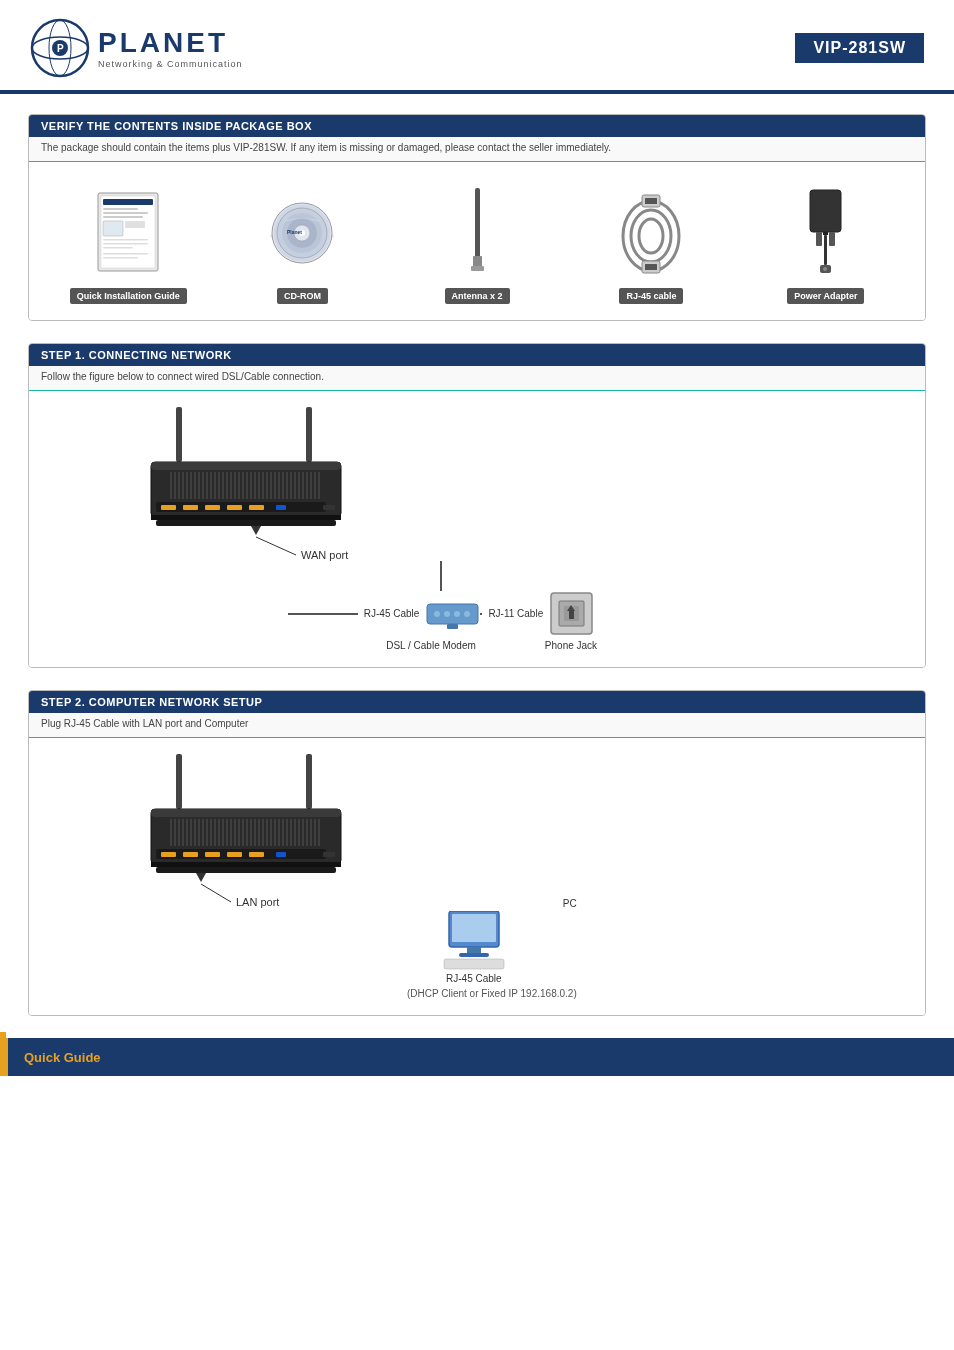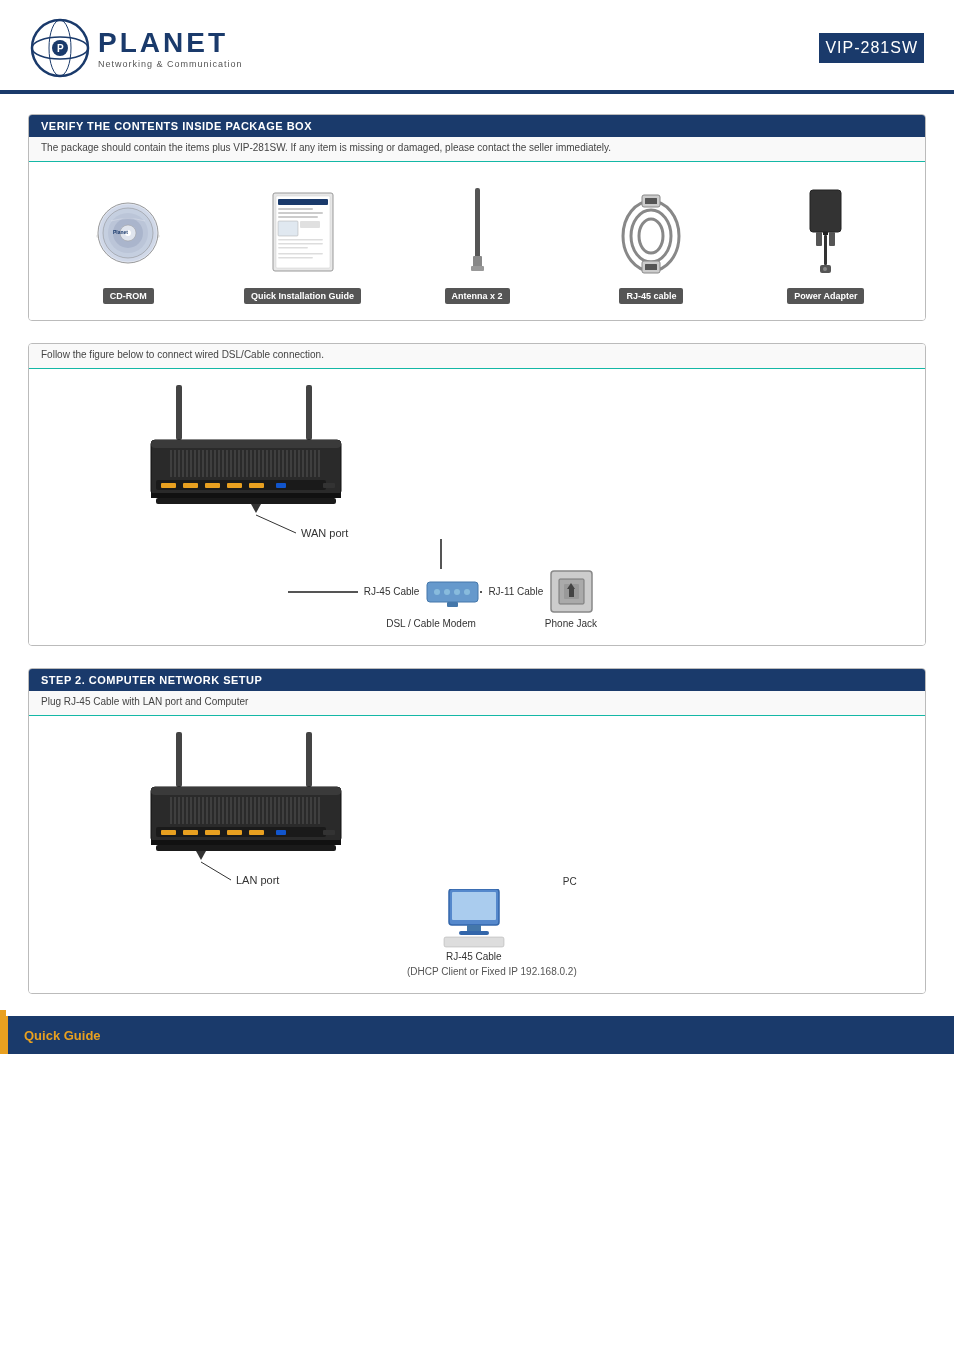--- a/index.html
+++ b/index.html
@@ -35,23 +35,23 @@
       letter-spacing: 3px;
     }
     .logo-sub {
       font-size: 9px;
       color: #555;
       letter-spacing: 1px;
     }
     .model-badge {
       background: #1a3a6b;
       color: #fff;
-      font-weight: 400;
+      font-weight: 700;
       font-size: 16px;
-      padding: 6px 6px;
+      padding: 6px 18px;
       border-radius: 0;
       letter-spacing: 1px;
     }
 
     
     .blue-line {
       height: 4px;
       background: #1a3a6b;
       margin: 12px 0 20px 0;
     }
@@ -138,39 +138,20 @@
   <div class="model-badge">VIP-281SW</div>
 </div>
 
 <div class="blue-line"></div>
 
 <div class="section-box">
   <div class="section-header">VERIFY THE CONTENTS INSIDE PACKAGE BOX</div>
   <div class="section-subtext">The package should contain the items plus VIP-281SW. If any item is missing or damaged, please contact the seller immediately.</div>
   <div class="section-content">
     <div class="package-items">
-
-      <div class="package-item">
-        <div class="item-image">
-          <svg width="75" height="75" viewBox="0 0 75 75">
-            <ellipse cx="37" cy="40" rx="32" ry="6" fill="rgba(0,0,0,0.1)"></ellipse>
-            <circle cx="37" cy="37" r="30" fill="#d0d8e8" stroke="#999" stroke-width="1"></circle>
-            <circle cx="37" cy="37" r="25" fill="#c5cfe0" stroke="#888" stroke-width="0.5"></circle>
-            <circle cx="37" cy="37" r="20" fill="#bbc5d8"></circle>
-            <circle cx="37" cy="37" r="15" fill="#aab5cc"></circle>
-            <circle cx="37" cy="37" r="8" fill="#e0e5ee" stroke="#999" stroke-width="0.5"></circle>
-            <circle cx="37" cy="37" r="3" fill="white"></circle>
-            <text x="22" y="38" font-size="5" fill="#1a3a6b" font-weight="bold" font-family="Arial">Planet</text>
-            <circle cx="37" cy="37" r="29" fill="none" stroke="rgba(255,255,255,0.3)" stroke-width="1"></circle>
-
-            <path d="M 20 25 Q 37 20 54 25" stroke="#fff" stroke-width="0.5" fill="none" opacity="0.5"></path>
-          </svg>
-        </div>
-        <div class="item-label">CD-ROM</div>
-      </div>
 
       <div class="package-item">
         <div class="item-image">
           <svg width="70" height="85" viewBox="0 0 70 85">
             <rect x="5" y="2" width="60" height="78" rx="2" fill="#e8e8e8" stroke="#999" stroke-width="1"></rect>
             <rect x="8" y="5" width="54" height="72" rx="1" fill="#fff" stroke="#ccc" stroke-width="0.5"></rect>
             <rect x="10" y="8" width="50" height="6" rx="1" fill="#1a3a6b"></rect>
             <rect x="10" y="17" width="35" height="2" rx="1" fill="#ccc"></rect>
             <rect x="10" y="21" width="45" height="2" rx="1" fill="#ccc"></rect>
             <rect x="10" y="25" width="40" height="2" rx="1" fill="#ccc"></rect>
@@ -181,20 +162,39 @@
             <rect x="10" y="56" width="30" height="1.5" rx="1" fill="#ddd"></rect>
             <rect x="10" y="62" width="45" height="1.5" rx="1" fill="#ddd"></rect>
             <rect x="10" y="66" width="35" height="1.5" rx="1" fill="#ddd"></rect>
           </svg>
         </div>
         <div class="item-label">Quick Installation Guide</div>
       </div>
 
       <div class="package-item">
         <div class="item-image">
+          <svg width="75" height="75" viewBox="0 0 75 75">
+            <ellipse cx="37" cy="40" rx="32" ry="6" fill="rgba(0,0,0,0.1)"></ellipse>
+            <circle cx="37" cy="37" r="30" fill="#d0d8e8" stroke="#999" stroke-width="1"></circle>
+            <circle cx="37" cy="37" r="25" fill="#c5cfe0" stroke="#888" stroke-width="0.5"></circle>
+            <circle cx="37" cy="37" r="20" fill="#bbc5d8"></circle>
+            <circle cx="37" cy="37" r="15" fill="#aab5cc"></circle>
+            <circle cx="37" cy="37" r="8" fill="#e0e5ee" stroke="#999" stroke-width="0.5"></circle>
+            <circle cx="37" cy="37" r="3" fill="white"></circle>
+            <text x="22" y="38" font-size="5" fill="#1a3a6b" font-weight="bold" font-family="Arial">Planet</text>
+            <circle cx="37" cy="37" r="29" fill="none" stroke="rgba(255,255,255,0.3)" stroke-width="1"></circle>
+
+            <path d="M 20 25 Q 37 20 54 25" stroke="#fff" stroke-width="0.5" fill="none" opacity="0.5"></path>
+          </svg>
+        </div>
+        <div class="item-label">CD-ROM</div>
+      </div>
+
+      <div class="package-item">
+        <div class="item-image">
           <svg width="25" height="90" viewBox="0 0 25 90">
             <rect x="10" y="0" width="5" height="70" rx="2" fill="#555"></rect>
             <rect x="8" y="68" width="9" height="12" rx="1" fill="#888"></rect>
             <rect x="6" y="78" width="13" height="5" rx="1" fill="#999"></rect>
           </svg>
         </div>
         <div class="item-label">Antenna x 2</div>
       </div>
 
 
@@ -232,20 +232,21 @@
           </svg>
         </div>
         <div class="item-label">Power Adapter</div>
       </div>
 
     </div>
   </div>
 </div>
 
 <div class="section-box">
+  <div class="section-header">Step 1. Connecting Network</div>
   <div class="section-subtext">Follow the figure below to connect wired DSL/Cable connection.</div>
   <div class="section-content">
     <div style="position:relative; display:flex; flex-direction:column; padding: 0 20px;">
 
       <div style="margin-left: 60px; margin-bottom: 0;">
         <svg width="260" height="170" viewBox="0 0 260 170">
 
           <rect x="55" y="0" width="6" height="55" rx="2" fill="#444"></rect>
 
           <rect x="185" y="0" width="6" height="55" rx="2" fill="#444"></rect>

